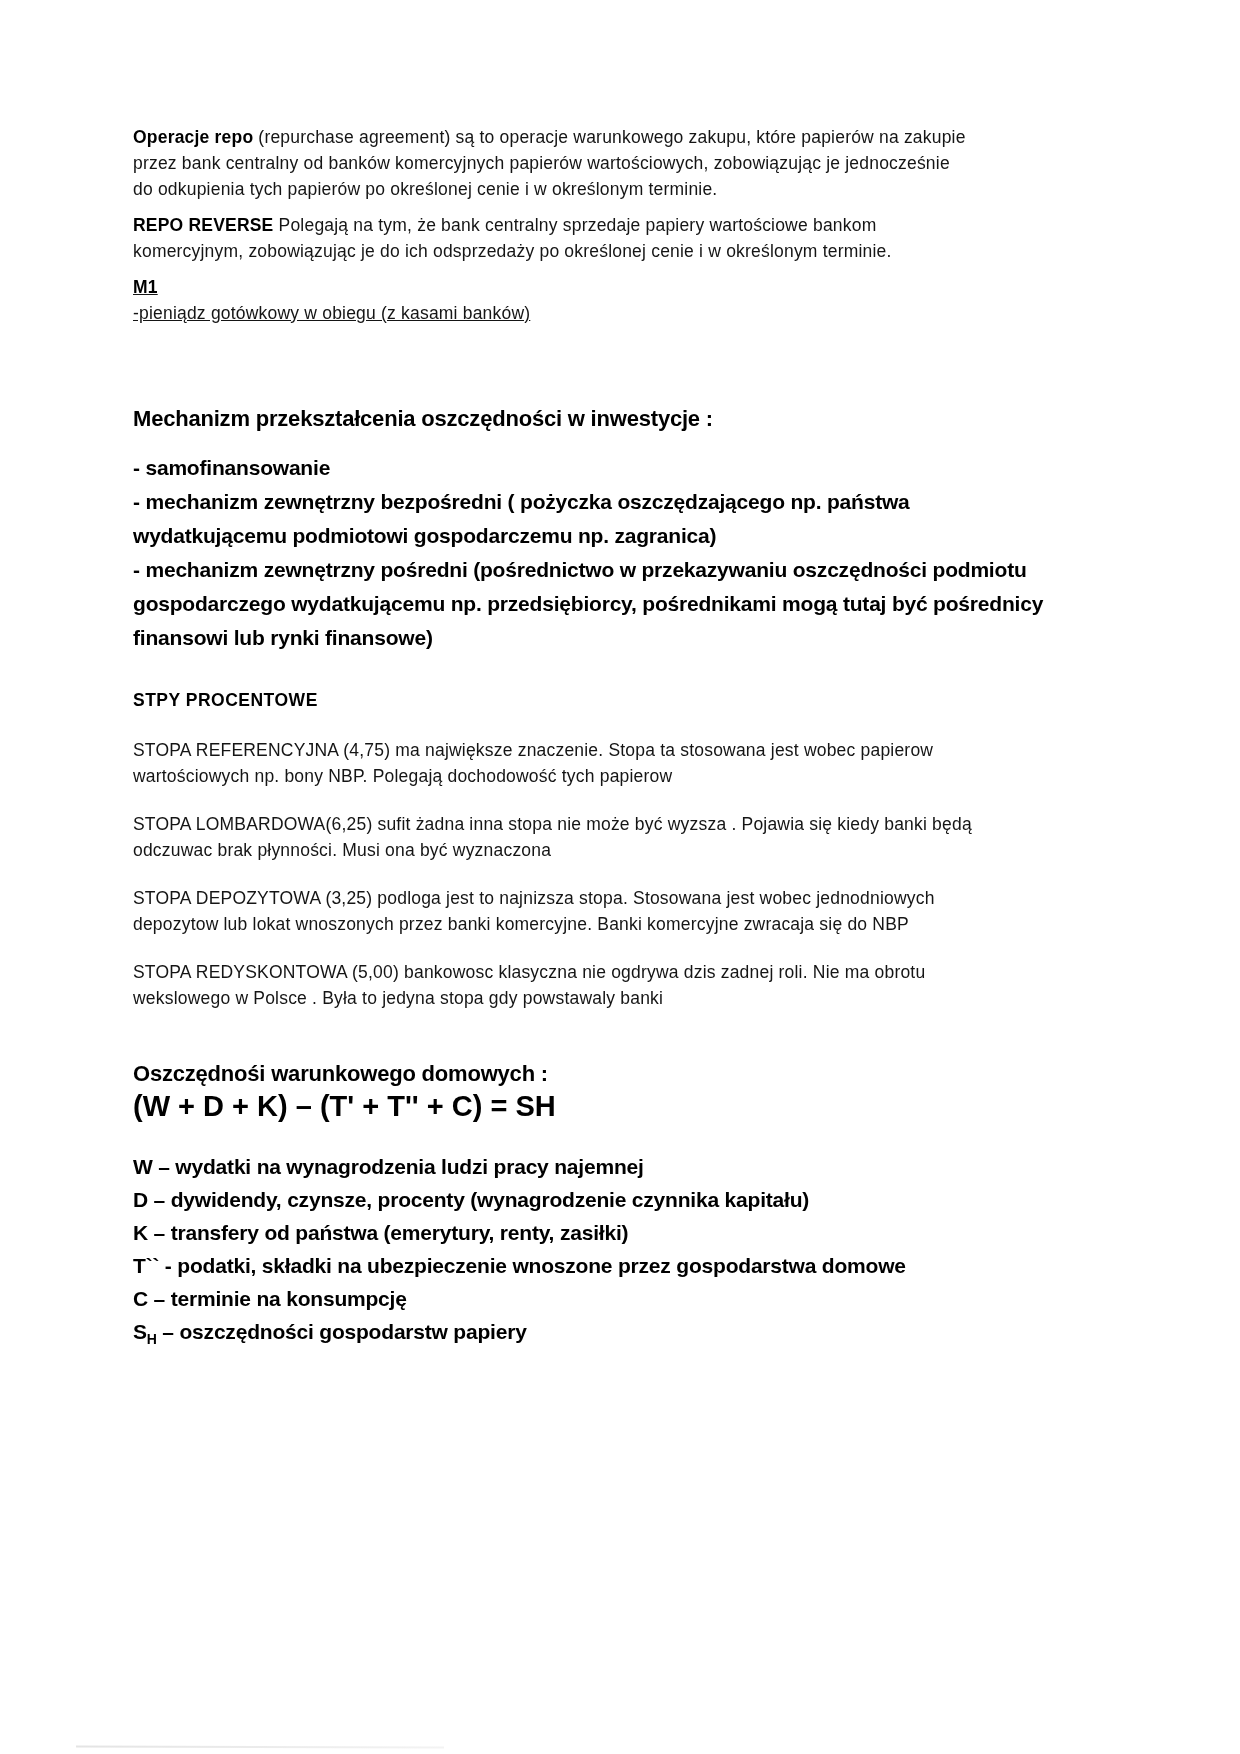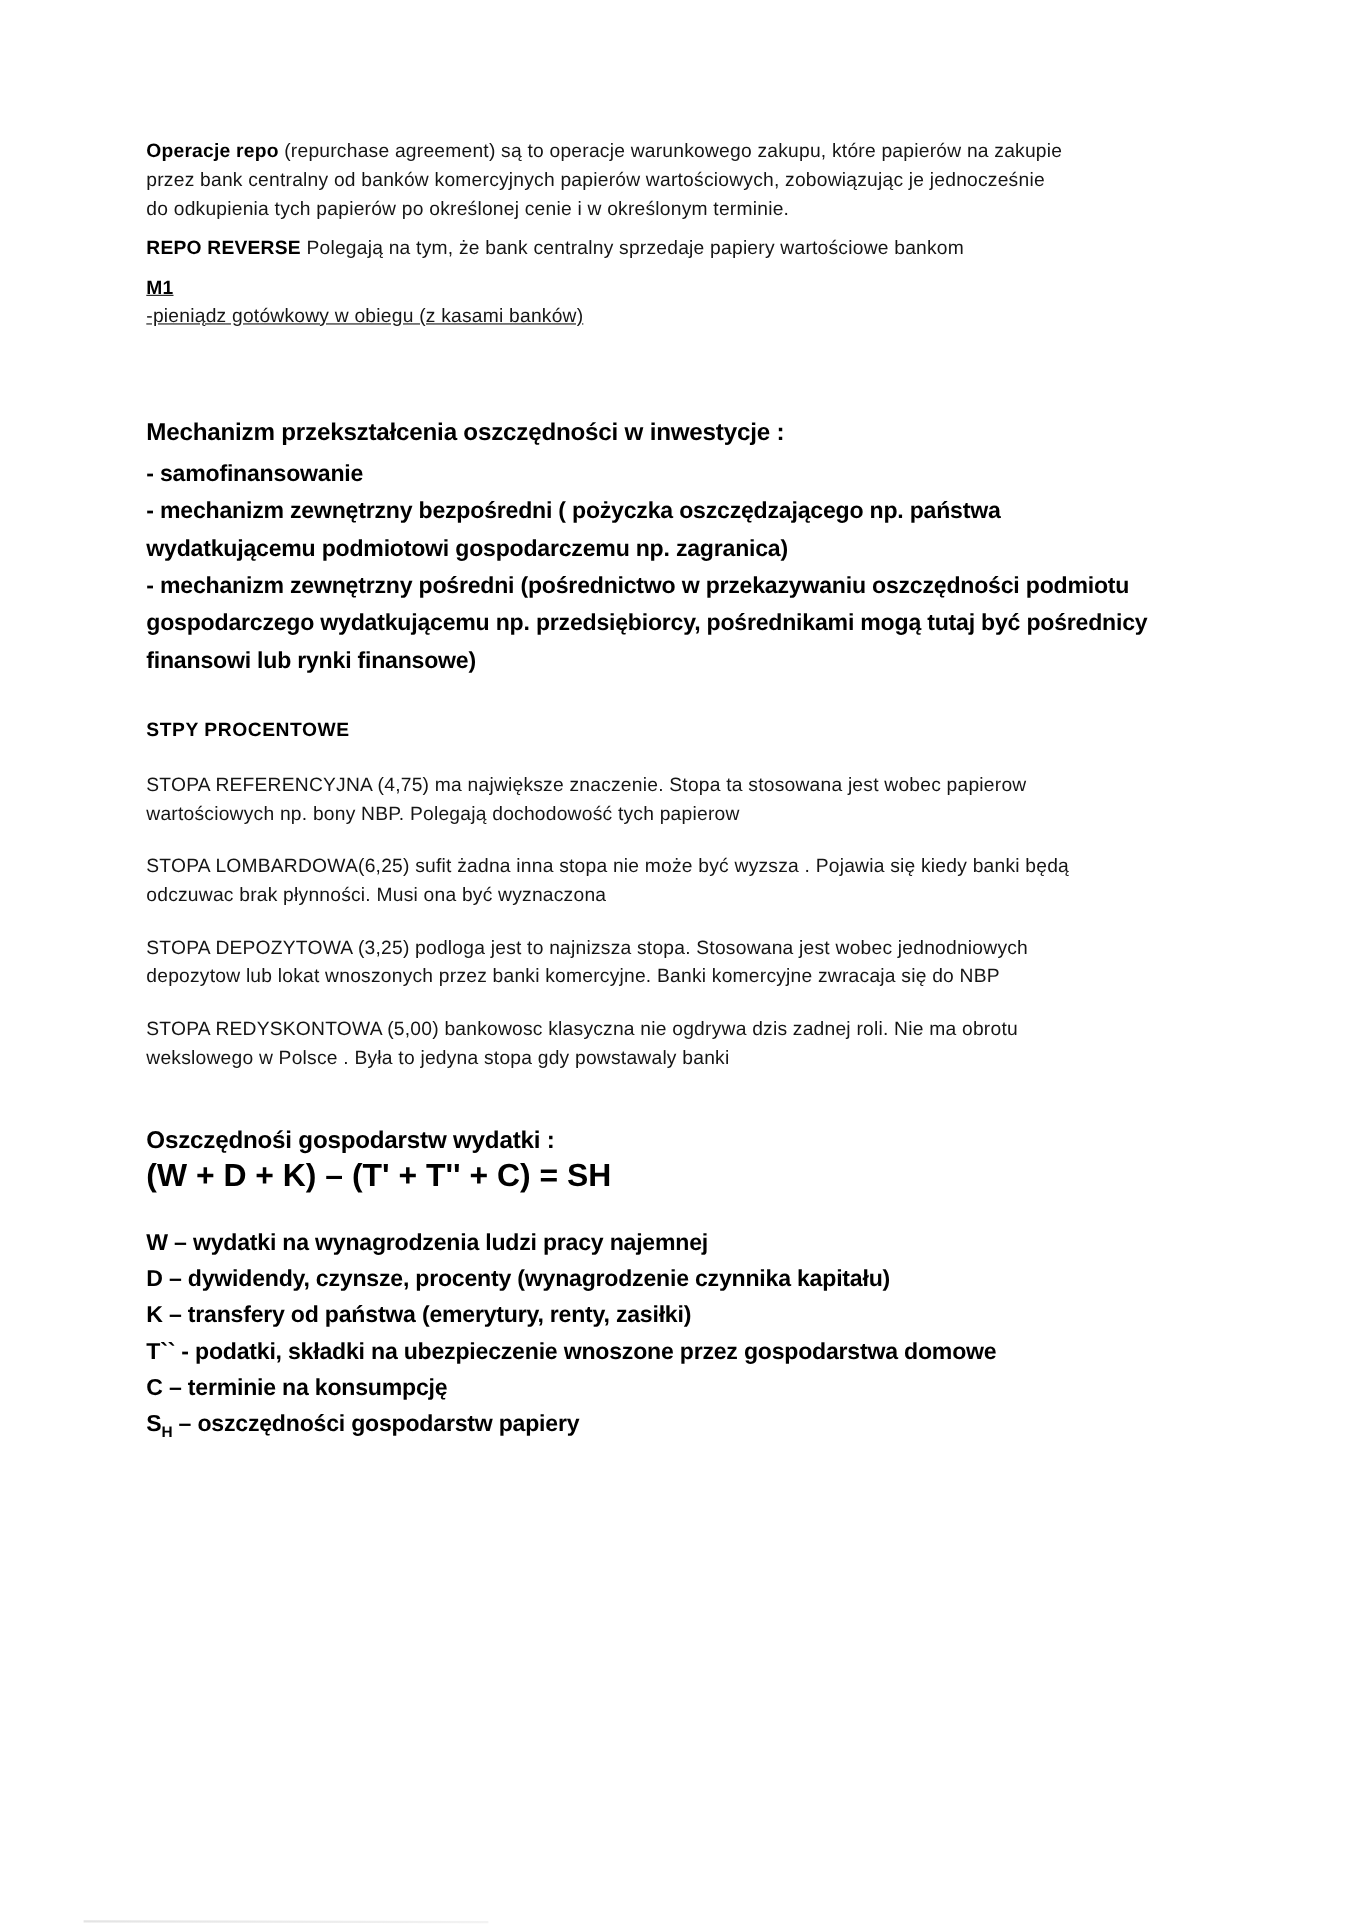--- a/index.html
+++ b/index.html
@@ -48,21 +48,21 @@
     font-weight: bold;
     color: #000000;
   }
   
   .h-big {
     font-size: 22px;
     line-height: 30px;
     font-weight: bold;
     letter-spacing: -0.2px;
     color: #000000;
-    margin: 0 0 6px 0;
+    margin: 0 0 17px 0;
   }
   .bold-list {
     font-size: 21px;
     line-height: 34px;
     font-weight: bold;
     letter-spacing: -0.2px;
     color: #000000;
     margin: 0 0 32px 0;
   }
   .h-small {
@@ -125,20 +125,21 @@
 <div class="doc">
 
   <div class="p-reg">
     <div class="line"><span class="lead-bold">Operacje repo </span><span>(repurchase agreement) są to operacje warunkowego zakupu, które papierów na zakupie</span></div>
     <div class="line">przez bank centralny od banków komercyjnych papierów wartościowych, zobowiązując je jednocześnie</div>
     <div class="line">do odkupienia tych papierów po określonej cenie i w określonym terminie.</div>
   </div>
 
   <div class="p-reg">
     <div class="line"><span class="lead-bold">REPO REVERSE </span><span>Polegają na tym, że bank centralny sprzedaje papiery wartościowe bankom</span></div>
+    <div class="line">komercyjnym, zobowiązując je do ich odsprzedaży po określonej cenie i w określonym terminie.</div>
   </div>
 
   <div class="m1-block">
     <div class="line m1-title">M1</div>
     <div class="line">-pieniądz gotówkowy w obiegu (z kasami banków)</div>
   </div>
 
   <div class="h-big line">Mechanizm przekształcenia oszczędności w inwestycje :</div>
   <div class="bold-list">
     <div class="line">- samofinansowanie</div>
@@ -164,21 +165,21 @@
   <div class="p-stopa">
     <div class="line">STOPA DEPOZYTOWA (3,25) podloga jest to najnizsza stopa. Stosowana jest wobec jednodniowych</div>
     <div class="line">depozytow lub lokat wnoszonych przez banki komercyjne. Banki komercyjne zwracaja się do NBP</div>
   </div>
 
   <div class="p-stopa last">
     <div class="line">STOPA REDYSKONTOWA (5,00) bankowosc klasyczna nie ogdrywa dzis zadnej roli. Nie ma obrotu</div>
     <div class="line">wekslowego w Polsce . Była to jedyna stopa gdy powstawaly banki</div>
   </div>
 
-  <div class="h-osz line">Oszczędnośi gospodarstw wydatki :</div>
+  <div class="h-osz line">Oszczędnośi warunkowego domowych :</div>
   <div class="equation line">(W + D + K) – (T' + T'' + C) = SH</div>
 
   <div class="definitions">
     <div class="line">W – wydatki na wynagrodzenia ludzi pracy najemnej</div>
     <div class="line">D – dywidendy, czynsze, procenty (wynagrodzenie czynnika kapitału)</div>
     <div class="line">K – transfery od państwa (emerytury, renty, zasiłki)</div>
     <div class="line">T`` - podatki, składki na ubezpieczenie wnoszone przez gospodarstwa domowe</div>
     <div class="line">C – terminie na konsumpcję</div>
     <div class="line"><span>S</span><sub>H</sub><span> – oszczędności gospodarstw papiery</span></div>
   </div>

